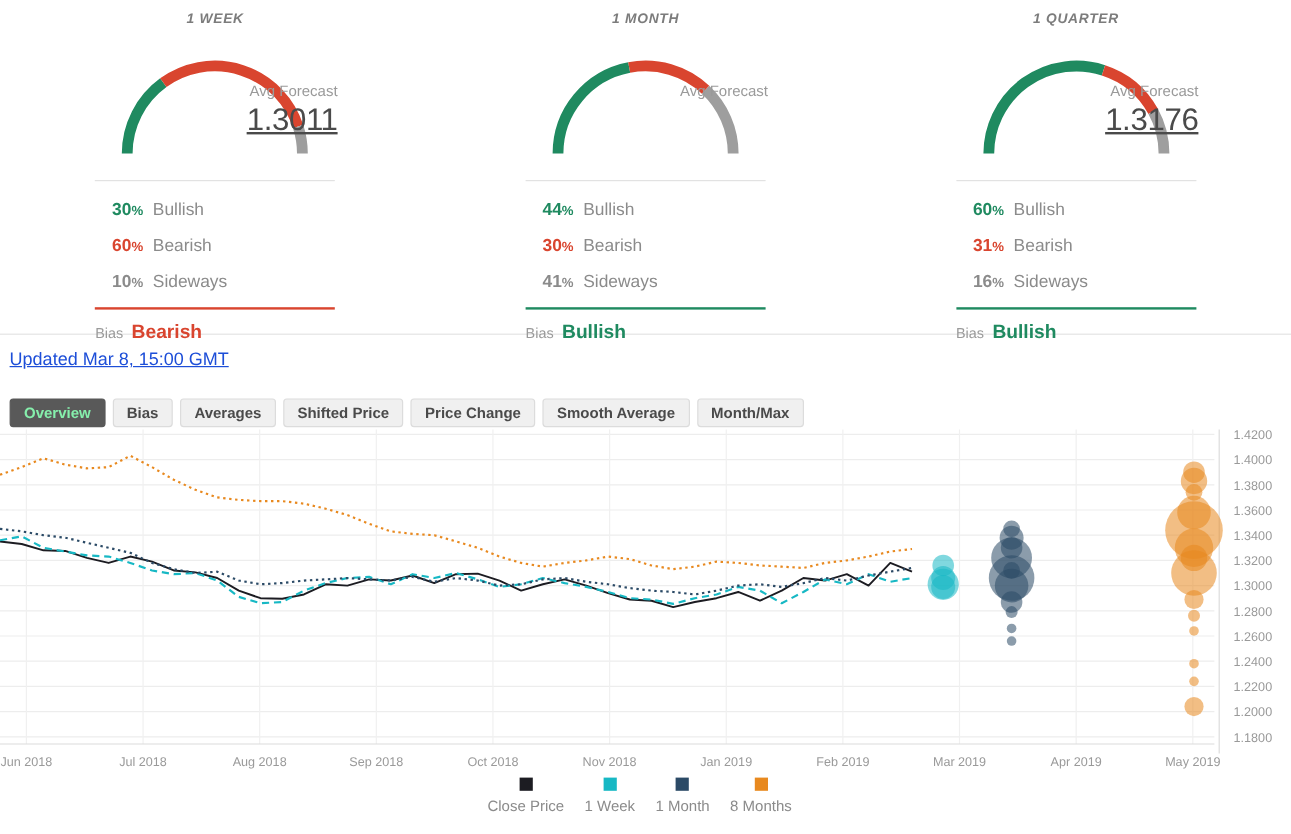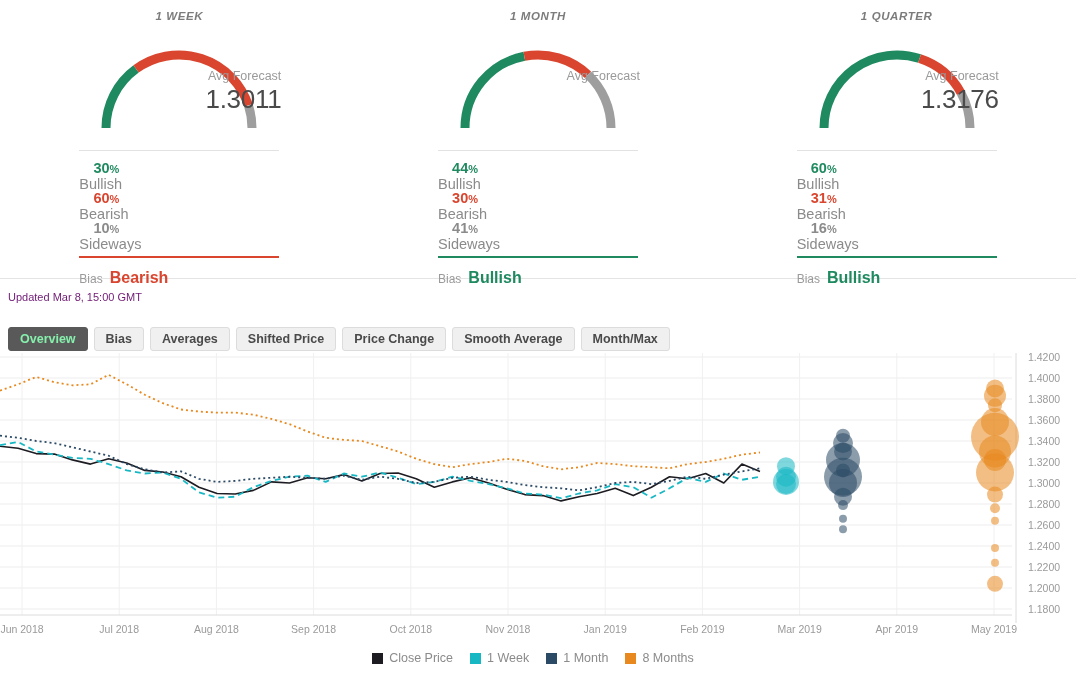--- a/index.html
+++ b/index.html
@@ -53,34 +53,34 @@
   .gauge-label {
     font-size: 12.5px;
     color: #9a9a9a;
     line-height: 16px;
   }
   .gauge-value {
     font-size: 26px;
     color: #4a4a4a;
     line-height: 30px;
     letter-spacing: -.3px;
+    text-decoration: underline;
   }
 
   .stats {
     width: 200px;
     margin-top: 14px;
     border-top: 1px solid #e2e2e2;
     padding-top: 9px;
   }
   .stat-row {
     display: flex;
-    align-items: flex-start;
+    align-items: center;
     height: 30px;
     font-size: 14.5px;
-    flex-direction: column;
   }
   .stat-pct {
     width: 48px;
     text-align: right;
     font-weight: bold;
     font-size: 14.5px;
     padding-right: 8px;
     white-space: nowrap;
   }
   .stat-pct .sym { font-size: 11px; font-weight: bold; }
@@ -105,23 +105,24 @@
   .bias-value { font-size: 16px; font-weight: bold; }
 
   
   .hr-main {
     width: 1076px;
     height: 1px;
     background: #e4e4e4;
     margin: 0;
   }
   .updated {
-    font-size: 11px;
-    color: #701a75;
+    font-size: 15px;
+    color: #1d4ed8;
     padding: 12px 0 0 8px;
+    text-decoration: underline;
   }
 
   
   .tabs {
     display: flex;
     gap: 6px;
     padding: 24px 0 0 8px;
     height: 46px;
   }
   .tab {
@@ -163,21 +164,21 @@
 
   .legend {
     display: flex;
     justify-content: center;
     align-items: center;
     gap: 7px;
     height: 22px;
     font-size: 12.5px;
     color: #8b8b8b;
   }
-  .legend-item { display: flex; align-items: center; gap: 6px; margin-right: 10px; }
+  .legend-item { display: flex; align-items: center; gap: 6px; margin-right: 10px; flex-direction: column; }
   .legend-swatch { width: 11px; height: 11px; display: inline-block; }
 </style>
 </head>
 <body>
 
 <div class="cards" id="cards">
     <div class="card">
       <div class="card-title">1 WEEK</div>
       <div class="gauge-wrap">
         <svg width="204" height="108">

